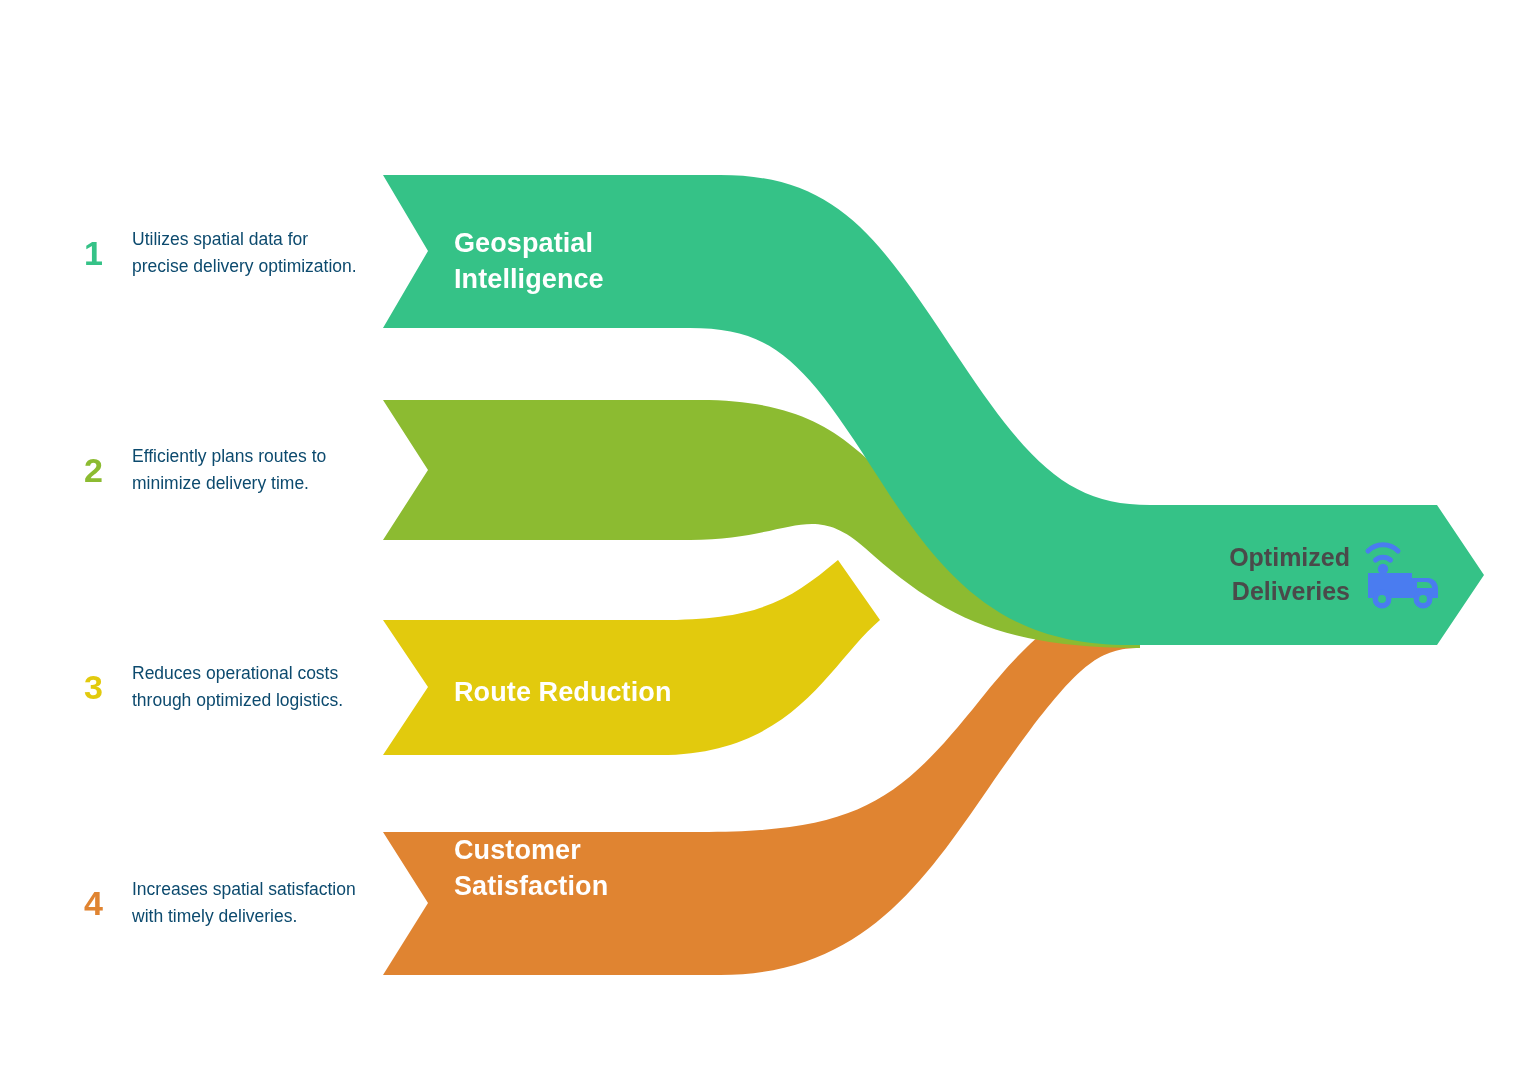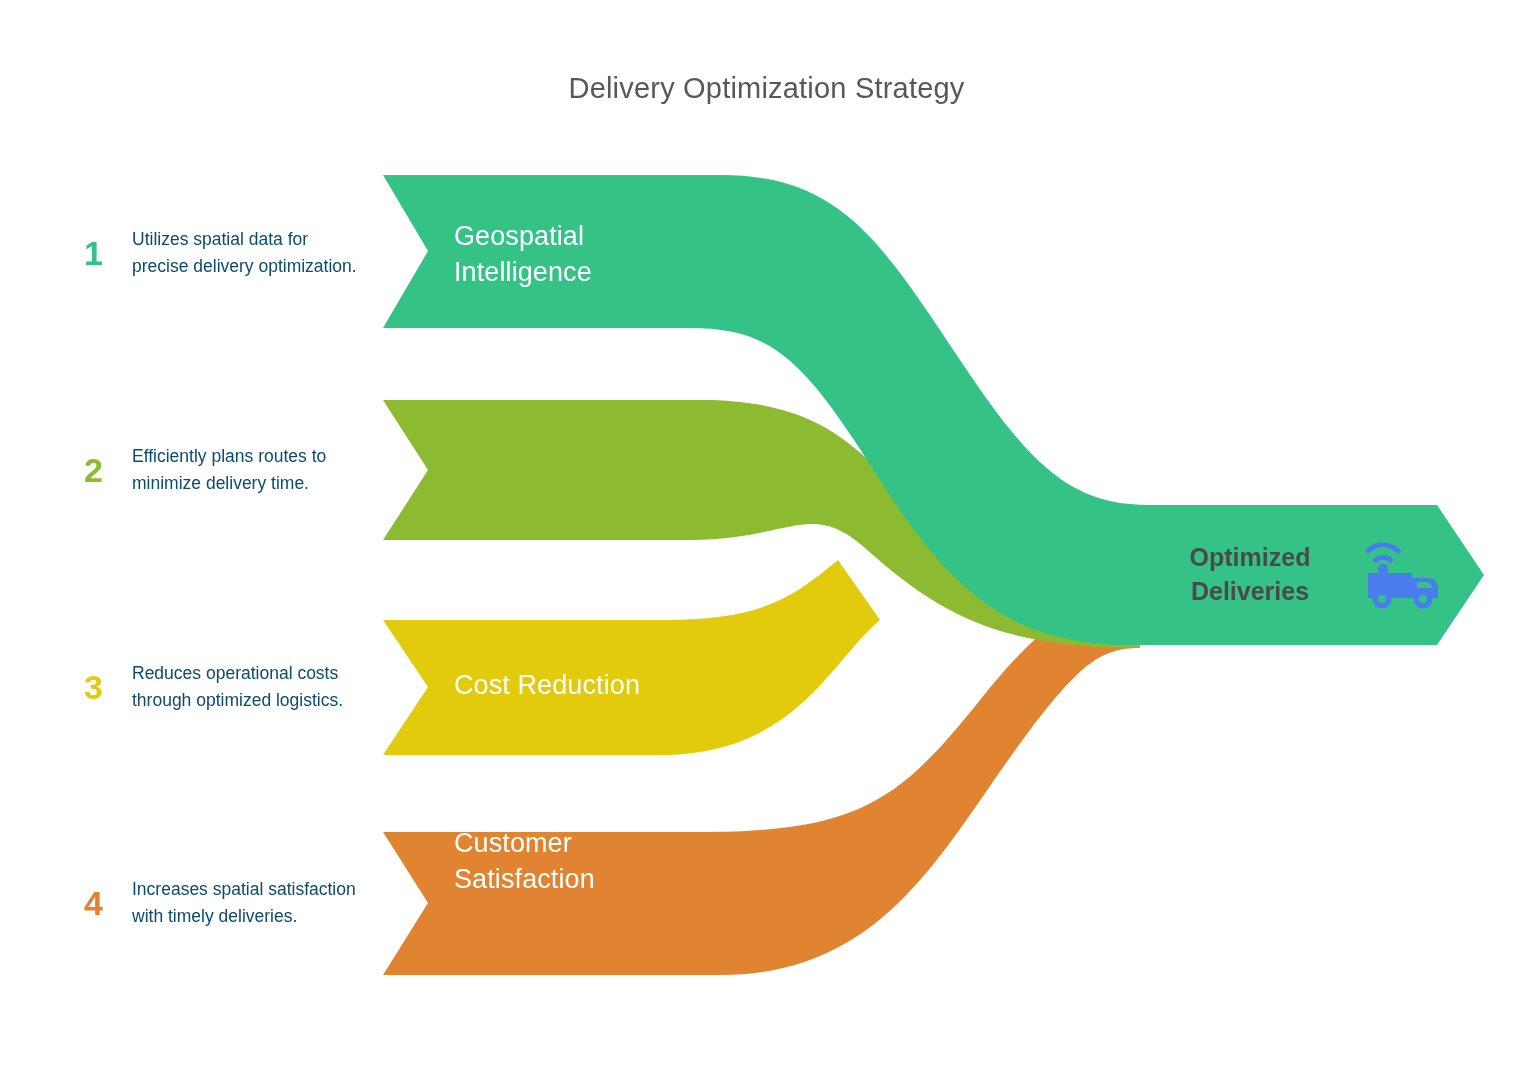--- a/index.html
+++ b/index.html
@@ -69,59 +69,59 @@
     position: absolute;
     left: 0;
     top: 0;
     width: 1533px;
     height: 1066px;
   }
 
   
   .band-label {
     position: absolute;
-    font-weight: 400;
+    font-weight: 700;
     color: #ffffff;
     font-size: 27px;
     line-height: 1.32;
     letter-spacing: 0.1px;
     pointer-events: none;
+    margin-top: 7px;
   }
   #label-band-1 { left: 454px; top: 219px; }
   #label-band-2 { left: 454px; top: 452px; }
   #label-band-3 { left: 454px; top: 668px; }
   #label-band-4 { left: 454px; top: 826px; }
 
   
   #output-label {
     position: absolute;
     left: 1150px;
     top: 541px;
     width: 200px;
-    text-align: center;
+    text-align: right;
     font-weight: 700;
     font-size: 25px;
     line-height: 1.34;
     color: #4a4a4a;
     pointer-events: none;
   }
   #truck-icon {
     position: absolute;
     left: 1362px;
     top: 536px;
     width: 82px;
     height: 76px;
   }
 </style>
 </head>
 <body>
 
 <div id="canvas">
 
-  <div id="chart-title">Delivery Optimization Strategy</div>
 
   <svg id="flow-svg" viewBox="0 0 1533 1066">
 
     <path fill="#e08431" d="M 383 832
              L 700 832
              C 860 832 900 800 980 700
              C 1040 625 1075 600 1140 600
              L 1140 648
              C 1100 648 1080 665 1030 730
              C 945 842 890 975 720 975
@@ -184,21 +184,21 @@
     <div class="step-desc">Increases spatial satisfaction with timely deliveries.</div>
   </div>
 
   <div class="band-label" id="label-band-1">
     <div>Geospatial</div>
     <div>Intelligence</div>
   </div>
 
 
   <div class="band-label" id="label-band-3">
-    <div>Cost Reduction</div>
+    <div>Route Reduction</div>
   </div>
 
   <div class="band-label" id="label-band-4">
     <div>Customer</div>
     <div>Satisfaction</div>
   </div>
 
   <div id="output-label">
     <div>Optimized</div>
     <div>Deliveries</div>

